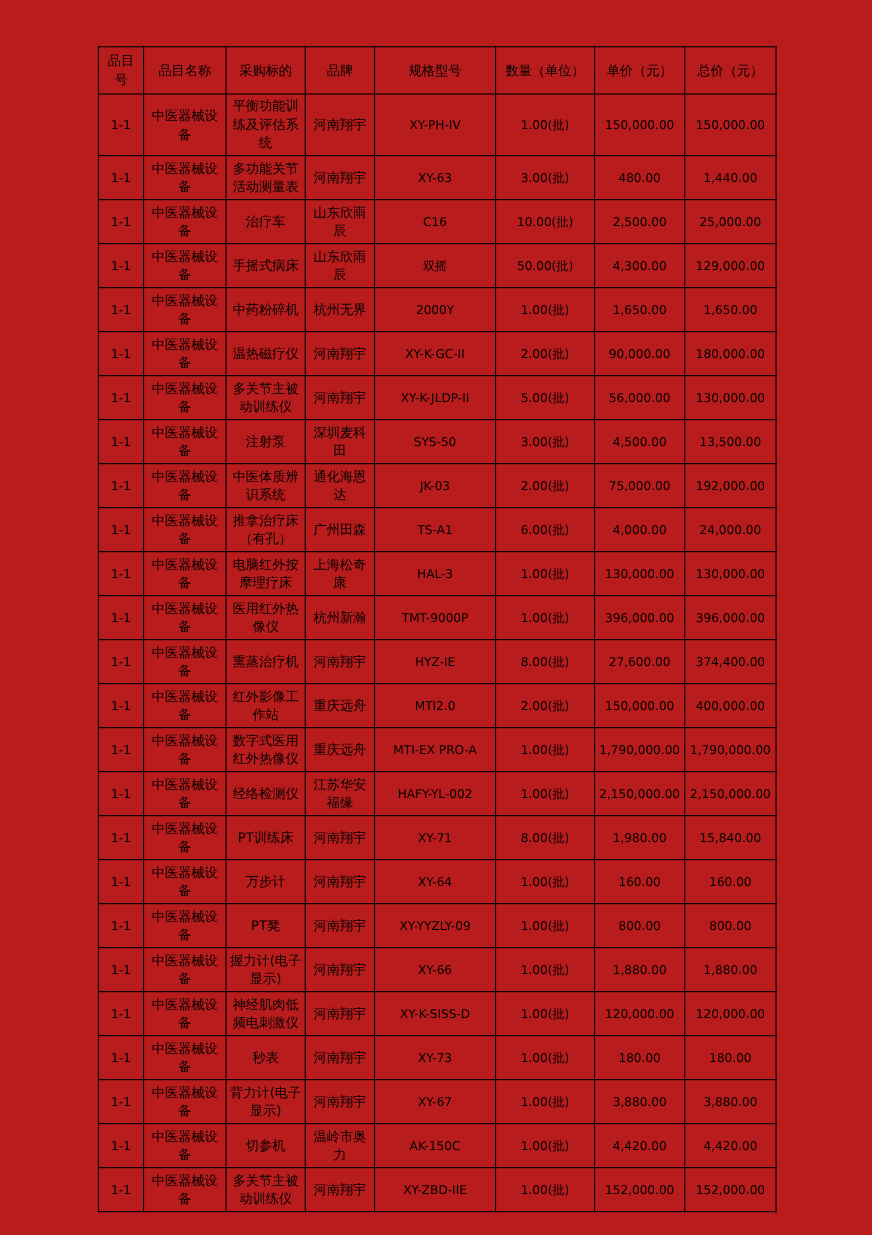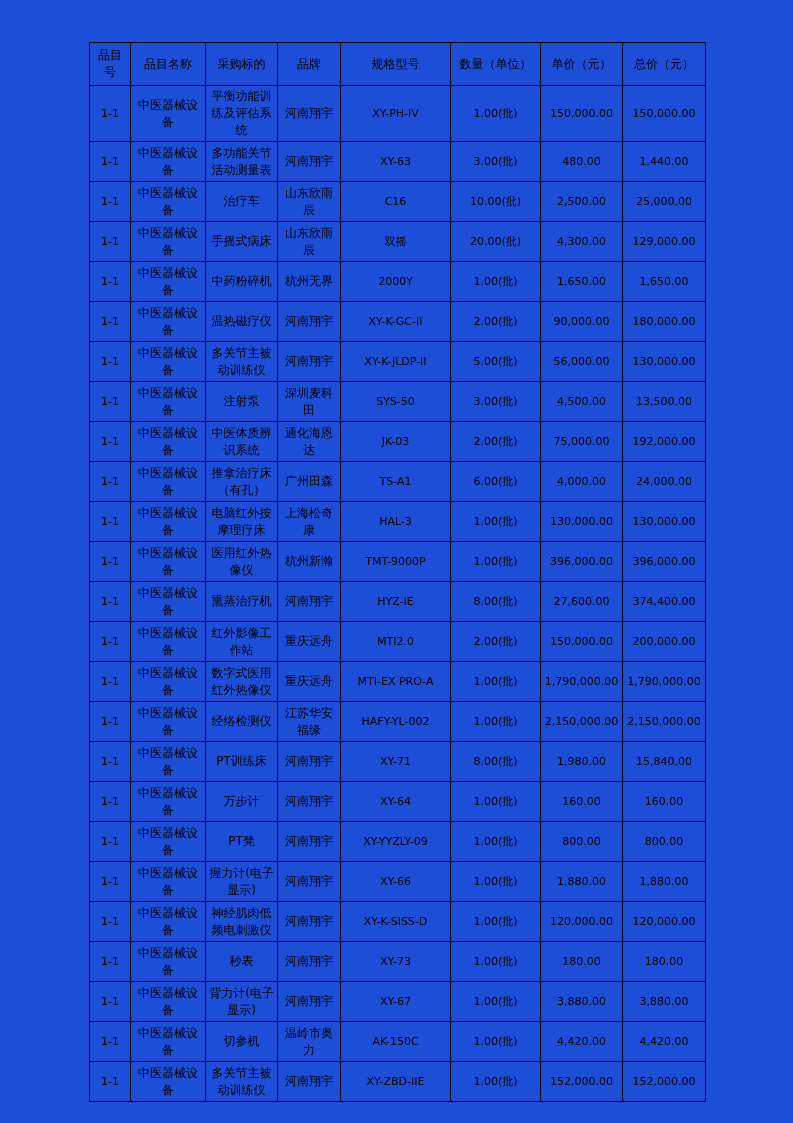--- a/index.html
+++ b/index.html
@@ -4,21 +4,21 @@
 <style>
   html, body {
     margin: 0;
     padding: 0;
     background: #ffffff;
   }
   .page {
     position: relative;
     width: 793px;
     height: 1123px;
-    background: #1d4ed8;
+    background: #b91c1c;
     overflow: hidden;
     font-family: "DejaVu Sans", sans-serif;
     color: #000000;
   }
   table.proc {
     position: absolute;
     left: 89px;
     top: 42px;
     width: 616px;
     border-collapse: collapse;
@@ -109,21 +109,21 @@
     <td class="alnum">10.00(批)</td>
     <td class="num">2,500.00</td>
     <td class="num">25,000.00</td>
   </tr>
         <tr>
     <td class="alnum">1-1</td>
     <td class="cjk">中医器械设备</td>
     <td class="cjk">手摇式病床</td>
     <td class="cjk">山东欣雨辰</td>
     <td class="alnum">双摇</td>
-    <td class="alnum">20.00(批)</td>
+    <td class="alnum">50.00(批)</td>
     <td class="num">4,300.00</td>
     <td class="num">129,000.00</td>
   </tr>
         <tr>
     <td class="alnum">1-1</td>
     <td class="cjk">中医器械设备</td>
     <td class="cjk">中药粉碎机</td>
     <td class="cjk">杭州无界</td>
     <td class="alnum">2000Y</td>
     <td class="alnum">1.00(批)</td>
@@ -211,21 +211,21 @@
     <td class="num">374,400.00</td>
   </tr>
         <tr>
     <td class="alnum">1-1</td>
     <td class="cjk">中医器械设备</td>
     <td class="cjk">红外影像工作站</td>
     <td class="cjk">重庆远舟</td>
     <td class="alnum">MTI2.0</td>
     <td class="alnum">2.00(批)</td>
     <td class="num">150,000.00</td>
-    <td class="num">200,000.00</td>
+    <td class="num">400,000.00</td>
   </tr>
         <tr>
     <td class="alnum">1-1</td>
     <td class="cjk">中医器械设备</td>
     <td class="cjk">数字式医用红外热像仪</td>
     <td class="cjk">重庆远舟</td>
     <td class="alnum">MTI-EX PRO-A</td>
     <td class="alnum">1.00(批)</td>
     <td class="num">1,790,000.00</td>
     <td class="num">1,790,000.00</td>

